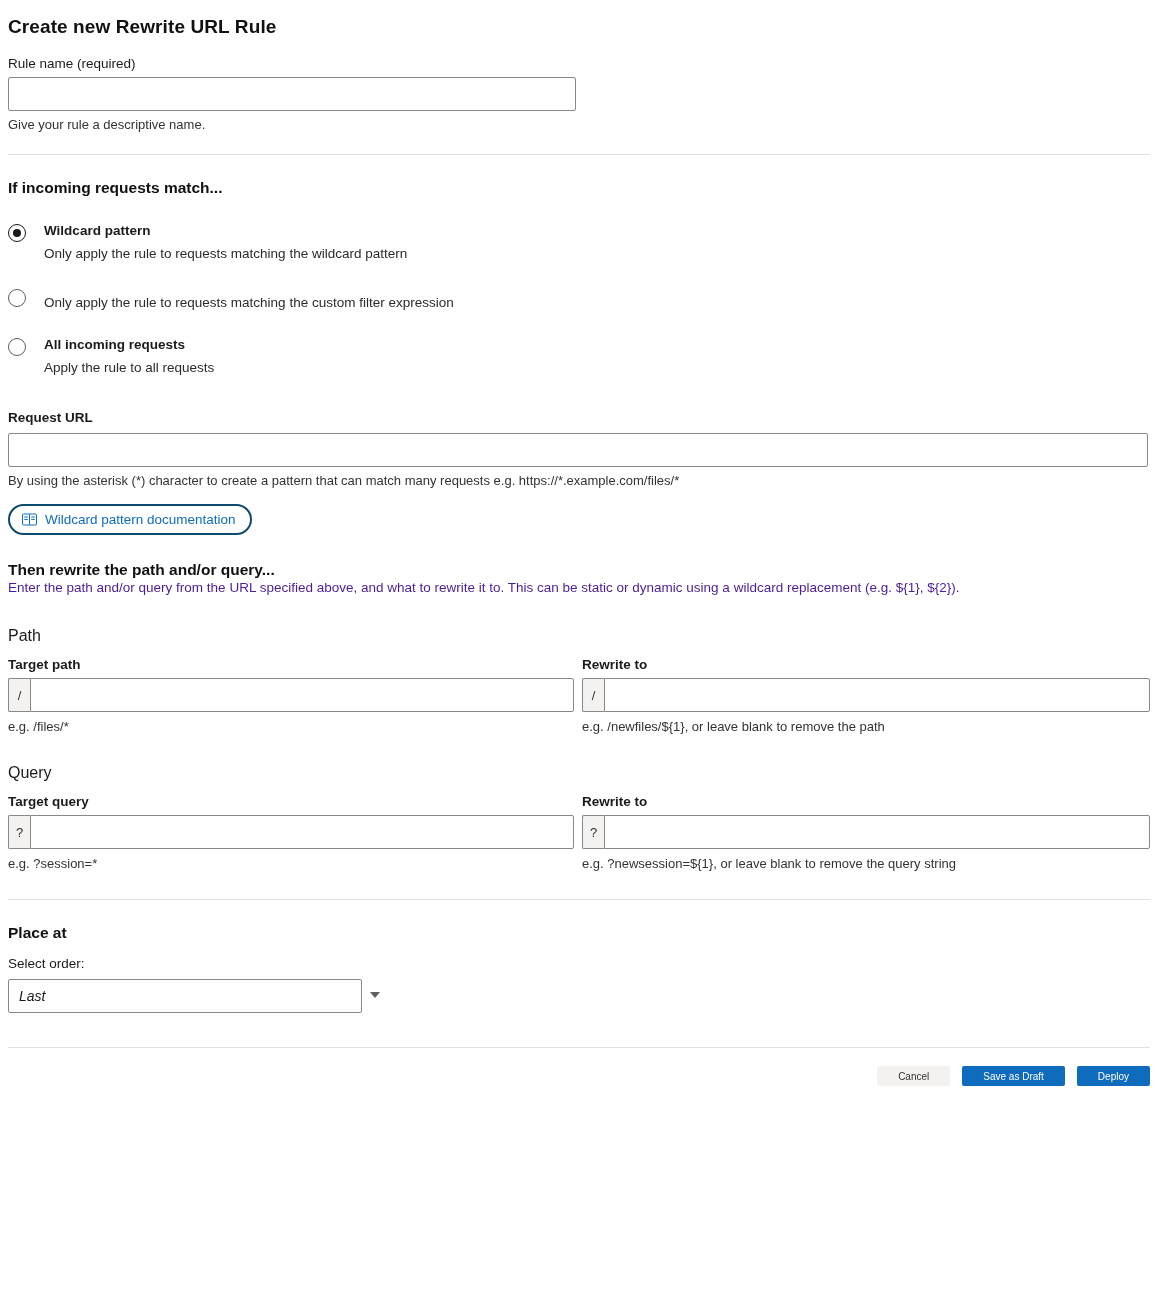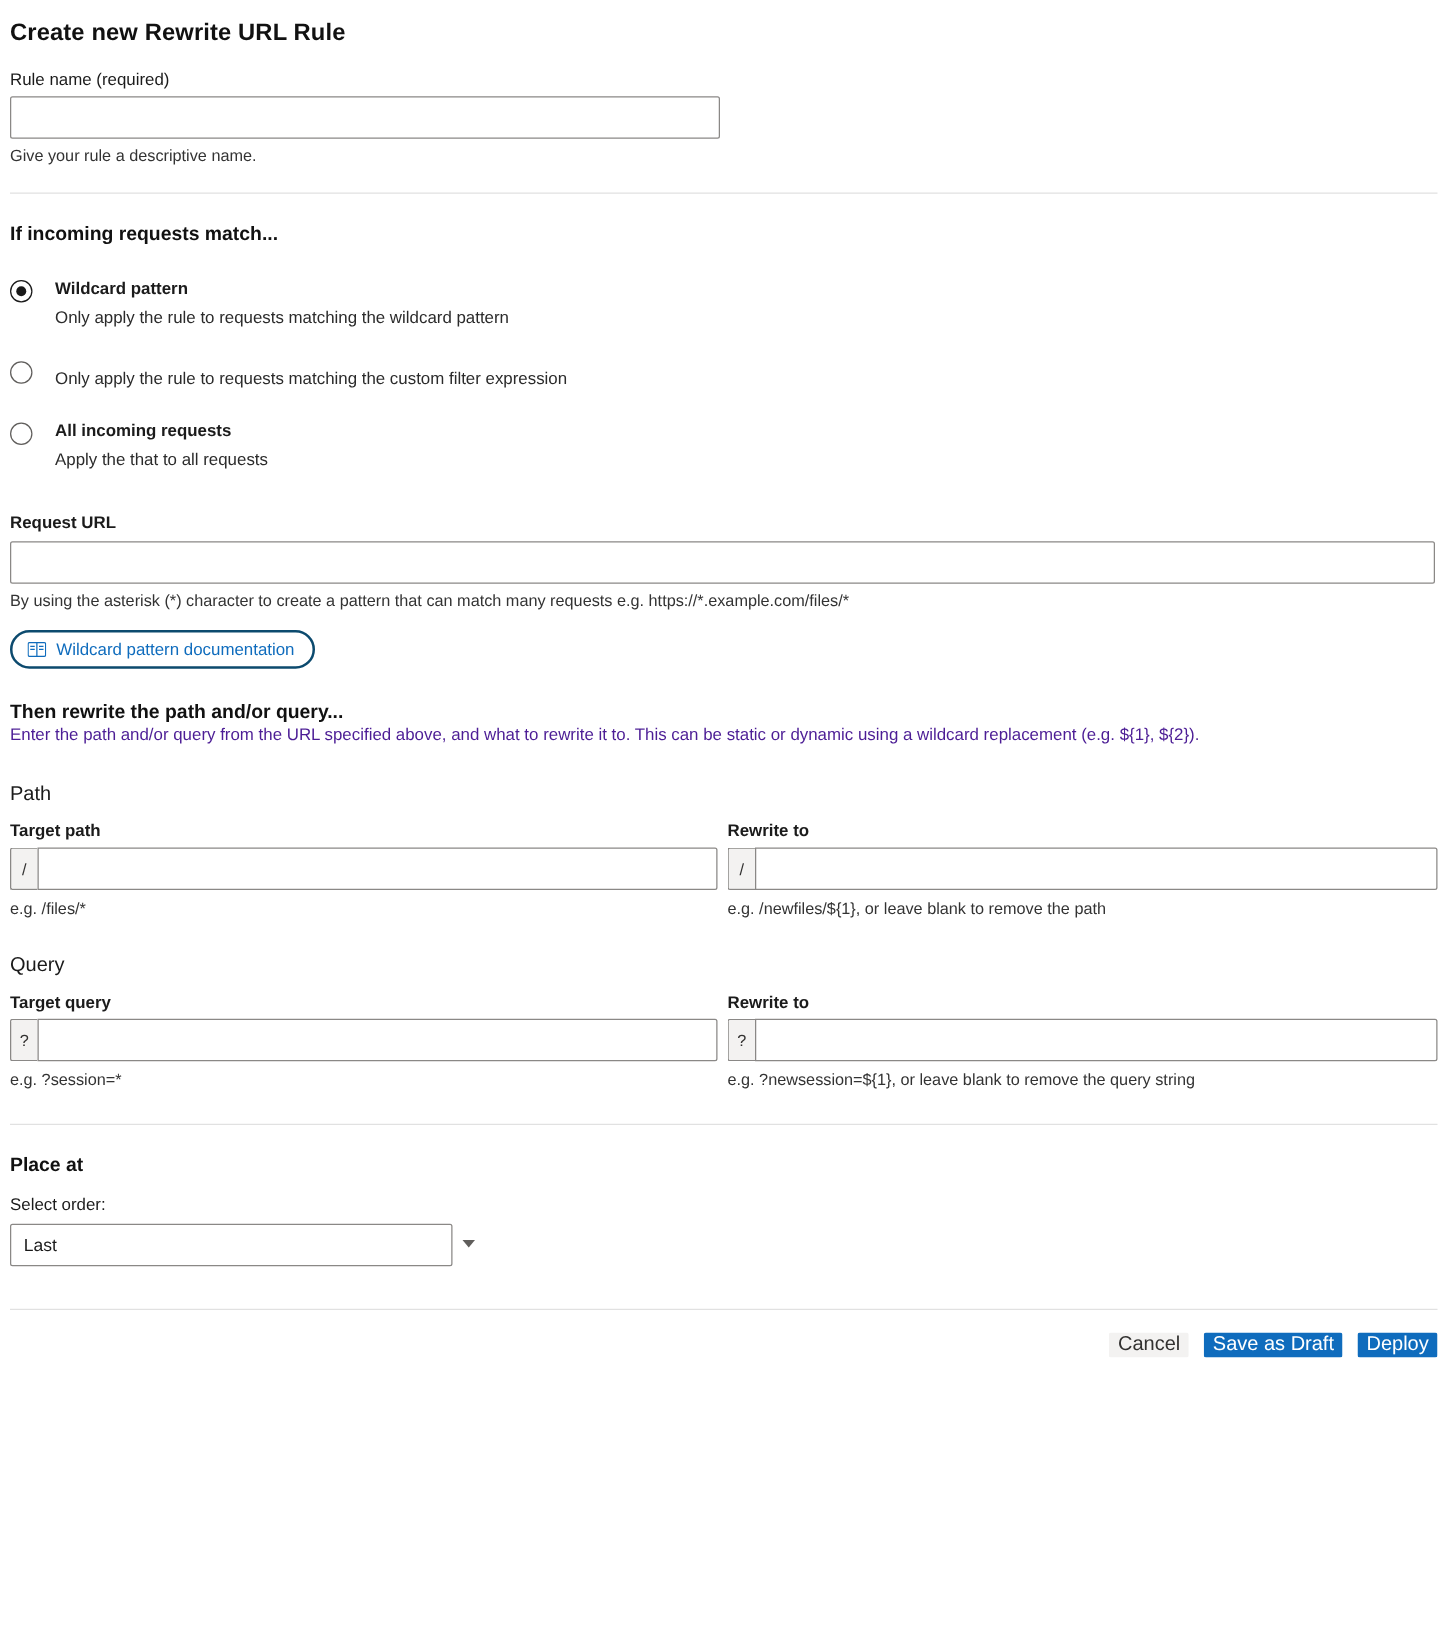--- a/index.html
+++ b/index.html
@@ -221,20 +221,21 @@
   }
   .select-label {
     font-size: 13.5px;
     color: #1b1b1b;
     margin-top: 14px;
   }
   .select-wrap {
     position: relative;
     width: 382px;
     margin-top: 8px;
+    font-style: italic;
   }
   .select-box {
     box-sizing: border-box;
     width: 354px;
     height: 34px;
     border: 1px solid #8a8886;
     border-radius: 2px;
     background: #fff;
     display: flex;
     align-items: center;
@@ -260,25 +261,25 @@
     margin: 34px 0 0 0;
   }
   .footer-actions {
     display: flex;
     justify-content: flex-end;
     gap: 12px;
     padding: 18px 0 16px 0;
   }
   button.btn {
     font-family: "Liberation Sans", sans-serif;
-    font-size: 16px;
+    font-size: 10px;
     border-radius: 2px;
     border: 1px solid transparent;
     height: 20px;
-    padding: 0 6px;
+    padding: 0 20px;
     cursor: pointer;
   }
   .btn-cancel {
     background: #f3f2f1;
     color: #323130;
     border-color: #f3f2f1;
   }
   .btn-primary {
     background: #0f6cbd;
     color: #fff;
@@ -316,21 +317,21 @@
       <div class="radio-outer"></div>
       <div class="radio-text">
         <div class="radio-desc">Only apply the rule to requests matching the custom filter expression</div>
       </div>
     </div>
 
     <div class="radio-row">
       <div class="radio-outer"></div>
       <div class="radio-text">
         <div class="radio-title">All incoming requests</div>
-        <div class="radio-desc">Apply the that to all requests</div>
+        <div class="radio-desc">Apply the rule to all requests</div>
       </div>
     </div>
 
   </div>
 
   <div class="request-url-block">
     <div class="bold-label">Request URL</div>
     <input id="request-url-input" class="text-input" type="text" value="" style="">
     <div class="hint">By using the asterisk (*) character to create a pattern that can match many requests e.g. https://*.example.com/files/*</div>
 

